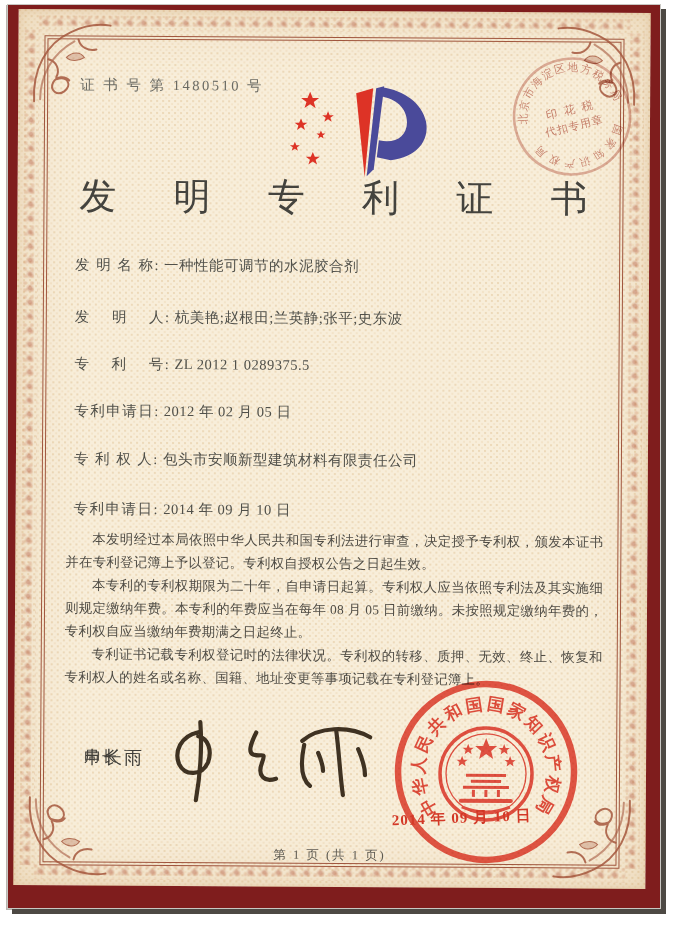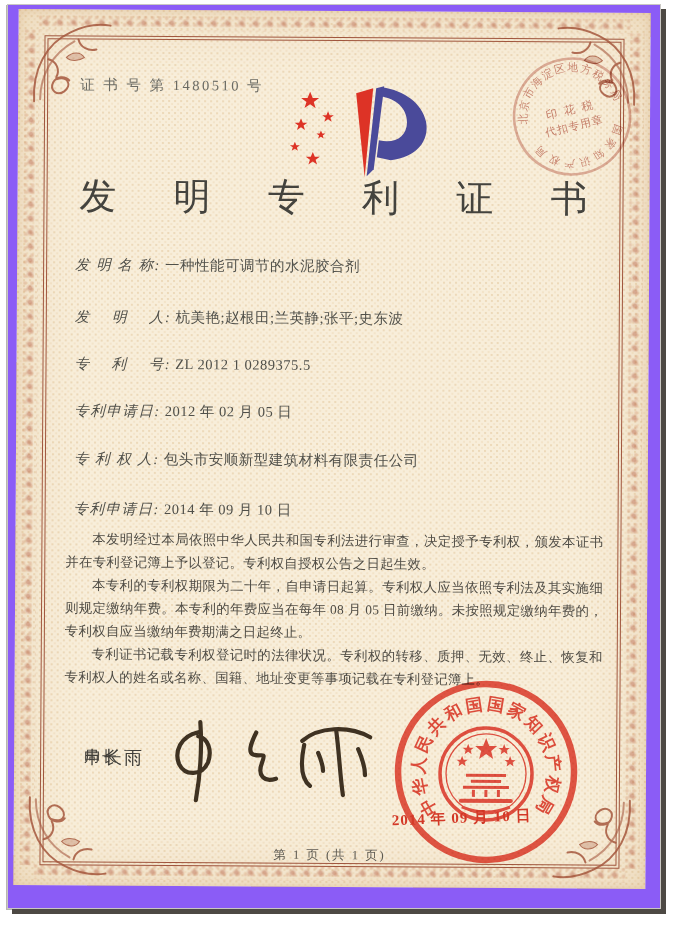--- a/index.html
+++ b/index.html
@@ -3,21 +3,21 @@
 <meta charset="utf-8">
 <style>
   html,body{margin:0;padding:0;}
   body{
     width:679px;height:929px;position:relative;overflow:hidden;
     background:#ffffff;
     font-family:"Liberation Serif","DejaVu Serif",serif;
   }
   .scan{
     position:absolute;left:7px;top:4px;width:652px;height:903px;
-    background:#8b5cf6;border:1px solid #c9c7c3;
+    background:#7f1d1d;border:1px solid #c9c7c3;
     box-shadow:5px 5px 0 #4d4944,-1px 1px 0 #b8b5b0;
   }
   .cert{
     position:absolute;left:8px;top:6px;width:632px;height:876px;
     background-color:#f8eeda;
     background-image:
       radial-gradient(circle at 1px 1px, rgba(214,176,120,.33) 1px, transparent 1.6px),
       radial-gradient(circle at 4px 4px, rgba(224,190,140,.22) 1px, transparent 1.6px);
     background-size:6px 6px;
     box-shadow:inset 0 0 60px rgba(200,150,85,.30), inset 0 0 8px rgba(190,130,70,.25);
@@ -56,21 +56,21 @@
     font-size:37px;font-weight:400;color:#44433e;letter-spacing:24px;
     padding-left:24px;margin:0;
   }
   .logo{position:absolute;left:252px;top:66px;width:165px;height:108px;}
   .tax-stamp{
     position:absolute;left:492px;top:42px;width:124px;height:124px;
     transform:rotate(-14deg);mix-blend-mode:multiply;opacity:.85;
   }
   .fields{position:absolute;left:58px;top:246px;width:530px;}
   .row{position:absolute;left:0;font-size:14.5px;color:#50504a;white-space:pre-wrap;letter-spacing:.5px;}
-  .row .lab{letter-spacing:1.5px;font-style:italic;}
+  .row .lab{letter-spacing:1.5px;}
   .r0{top:0px;}.r1{top:52px;}.r2{top:99px;}.r3{top:146px;}.r4{top:194px;}.r5{top:244px;}
   .body-text{
     position:absolute;left:50px;right:44px;top:518px;
     font-size:13.4px;line-height:1.72;color:#4f4c45;text-align:justify;
   }
   .body-text p{margin:0;text-indent:2em;letter-spacing:.3px;}
   .sig-title{position:absolute;left:70px;top:738px;font-size:15px;color:#3f3d38;letter-spacing:3px;}
   .sig-name{position:absolute;left:70px;top:736px;font-size:18px;color:#3f3d38;letter-spacing:2px;}
   .sig-script{position:absolute;left:138px;top:702px;width:244px;height:100px;}
   .seal{

